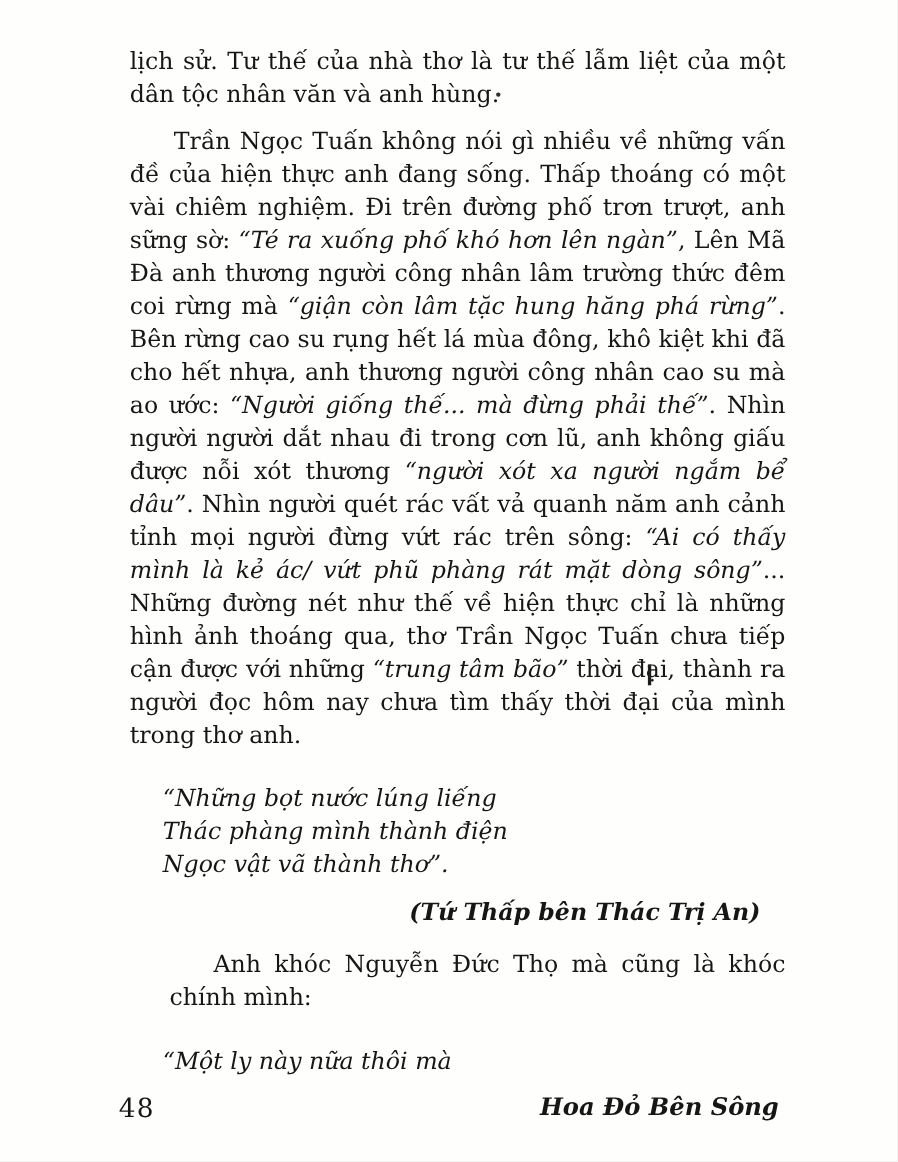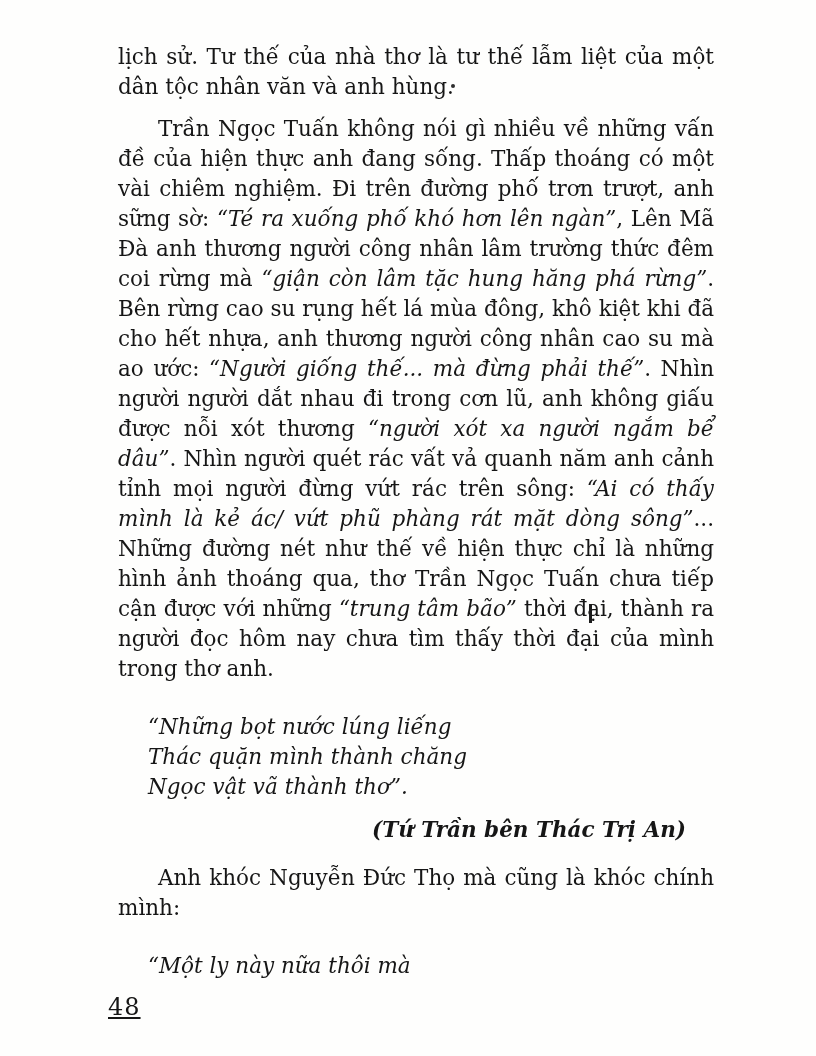--- a/index.html
+++ b/index.html
@@ -37,30 +37,29 @@
     font-style: italic;
     line-height: 30px;
   }
   .poem .poem-line { white-space: nowrap; }
   .attribution {
     margin: 13px 0 0 254px;
     font-style: italic;
     font-weight: bold;
     white-space: nowrap;
   }
-  .after-attr { margin-top: 18px; }
+  .after-attr { margin-top: 18px; margin-left: 36px; }
   .footer {
     position: absolute;
     left: 108px;
     top: 993px;
     width: 600px;
     display: flex;
     justify-content: space-between;
     align-items: center;
-    text-decoration: underline;
   }
   .page-number {
     font-size: 24px;
     letter-spacing: 1px;
   }
   .running-title {
     font-size: 22px;
     font-style: italic;
     font-weight: bold;
   }
@@ -89,35 +88,36 @@
 
   <div class="content">
 
     <p class="para"><span>lịch sử. Tư thế của nhà thơ là tư thế lẫm liệt của một dân tộc nhân văn và anh hùng.</span></p>
 
     <p class="para indent"><span>Trần Ngọc Tuấn không nói gì nhiều về những vấn đề của hiện thực anh đang sống. Thấp thoáng có một vài chiêm nghiệm. Đi trên đường phố trơn trượt, anh sững sờ: </span><i>“Té ra xuống phố khó hơn lên ngàn”</i><span>, Lên Mã Đà anh thương người công nhân lâm trường thức đêm coi rừng mà </span><i>“giận còn lâm tặc hung hăng phá rừng”</i><span>. Bên rừng cao su rụng hết lá mùa đông, khô kiệt khi đã cho hết nhựa, anh thương người công nhân cao su mà ao ước: </span><i>“Người giống thế... mà đừng phải thế”</i><span>. Nhìn người người dắt nhau đi trong cơn lũ, anh không giấu được nỗi xót thương </span><i>“người xót xa người ngắm bể dâu”</i><span>. Nhìn người quét rác vất vả quanh năm anh cảnh tỉnh mọi người đừng vứt rác trên sông: </span><i>“Ai có thấy mình là kẻ ác/ vứt phũ phàng rát mặt dòng sông”</i><span>... Những đường nét như thế về hiện thực chỉ là những hình ảnh thoáng qua, thơ Trần Ngọc Tuấn chưa tiếp cận được với những </span><i>“trung tâm bão”</i><span> thời đại, thành ra người đọc hôm nay chưa tìm thấy thời đại của mình trong thơ anh.</span></p>
 
 
     <div class="poem">
       <div class="poem-line">“Những bọt nước lúng liếng</div>
-      <div class="poem-line">Thác quặn mình thành chăng</div>
+      <div class="poem-line">Thác phàng mình thành điện</div>
       <div class="poem-line">Ngọc vật vã thành thơ”.</div>
     </div>
 
-    <div class="attribution">(Tứ Trần bên Thác Trị An)</div>
+    <div class="attribution">(Tứ Thấp bên Thác Trị An)</div>
 
     <p class="para indent after-attr"><span>Anh khóc Nguyễn Đức Thọ mà cũng là khóc chính mình:</span></p>
 
     <div class="poem">
       <div class="poem-line">“Một ly này nữa thôi mà</div>
 
     </div>
 
   </div>
 
   <div class="footer">
     <span class="page-number">48</span>
+    <span class="running-title">Hoa Đỏ Bên Sông</span>
   </div>
 
   <div class="artifact-dot"></div>
   <div class="artifact-bar"></div>
 
 </div>
 
 </body></html>

